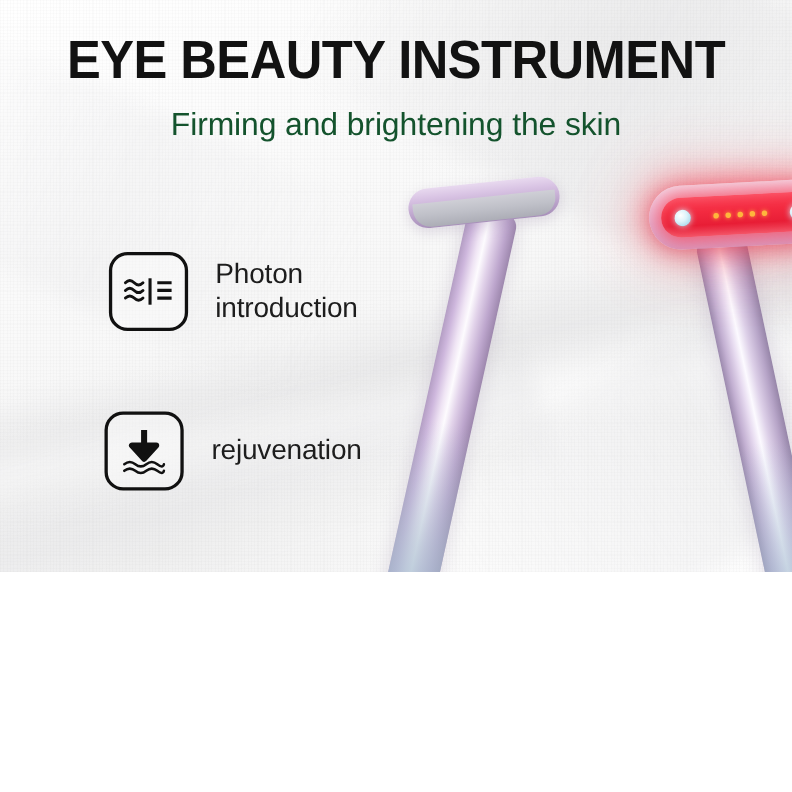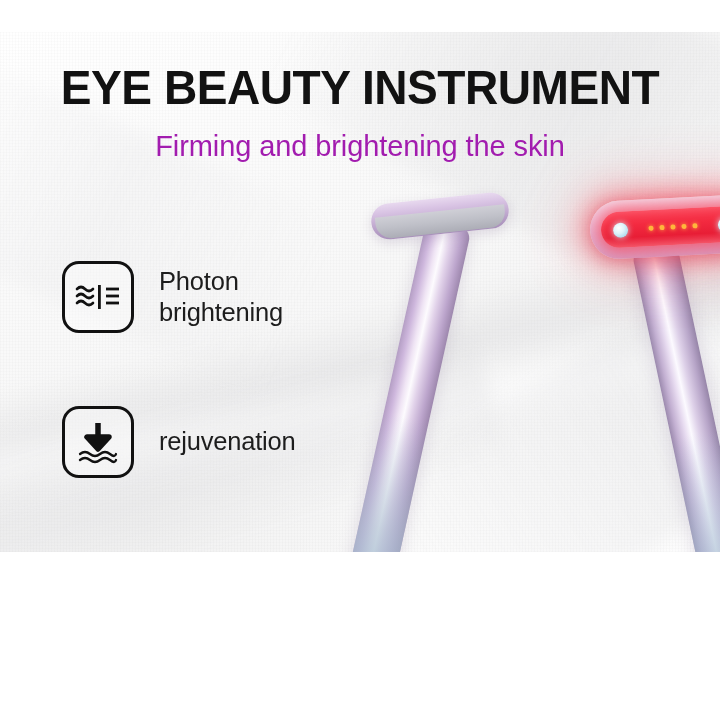--- a/index.html
+++ b/index.html
@@ -10,21 +10,20 @@
   body {
     font-family: "Liberation Sans", sans-serif;
   }
 
   #stage {
     position: relative;
     width: 720px;
     height: 520px;
     overflow: hidden;
     background: #fbfbfb;
-    margin-top: 32px;
   }
 
   
   .bg-base {
     position: absolute;
     inset: 0;
     background:
       radial-gradient(ellipse 60% 40% at 78% 8%, #f3f3f3 0%, rgba(243,243,243,0) 70%),
       radial-gradient(ellipse 55% 45% at 20% 95%, #f1f1f1 0%, rgba(241,241,241,0) 70%),
       linear-gradient(160deg, #ffffff 0%, #fafafa 35%, #f6f6f6 60%, #fdfdfd 100%);
@@ -85,38 +84,39 @@
     color: #121212;
     transform: scaleX(.94);
     white-space: nowrap;
   }
   .subtitle {
     position: absolute;
     left: 0; right: 0; top: 98px;
     text-align: center;
     font-size: 29px;
     font-weight: 300;
-    color: #a21caf;
+    color: #14532d;
     letter-spacing: -0.1px;
     white-space: nowrap;
   }
 
   
   .features {
     position: absolute;
     left: 62px;
     top: 222px;
     width: 300px;
   }
   .feature {
     display: flex;
     align-items: center;
     gap: 25px;
     height: 85px;
     margin-bottom: 60px;
+    justify-content: center;
   }
   .feature:last-child { margin-bottom: 0; }
   .icon-box {
     flex: 0 0 auto;
     width: 72px;
     height: 72px;
     border: 3px solid #111;
     border-radius: 17px;
     box-sizing: border-box;
     display: flex;
@@ -355,21 +355,21 @@
           <rect x="23" y="5" width="2.8" height="24" fill="#111"></rect>
           <g stroke="#111" stroke-width="2.8" stroke-linecap="butt">
             <line x1="31" y1="9" x2="44" y2="9"></line>
             <line x1="31" y1="16" x2="44" y2="16"></line>
             <line x1="31" y1="23" x2="44" y2="23"></line>
           </g>
         </svg>
       </div>
       <div class="feature-text">
         <span class="l1">Photon</span>
-        <span class="l2">brightening</span>
+        <span class="l2">introduction</span>
       </div>
     </div>
 
 
     <div class="feature">
       <div class="icon-box">
         <svg width="46" height="44" viewBox="0 0 46 44" aria-hidden="true">
           <path d="M23 3 L23 22 M23 29 L12 17 L34 17 Z" fill="#111" stroke="#111" stroke-width="5.5" stroke-linejoin="round"></path>
           <g fill="none" stroke="#111" stroke-width="2.3" stroke-linecap="round">
             <path d="M5 34 q5 -4 10 0 t10 0 t10 0 t6 0"></path>

